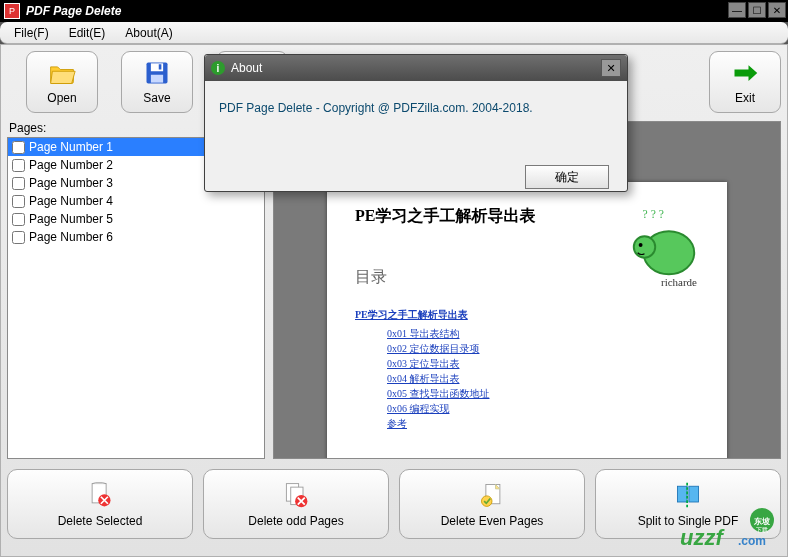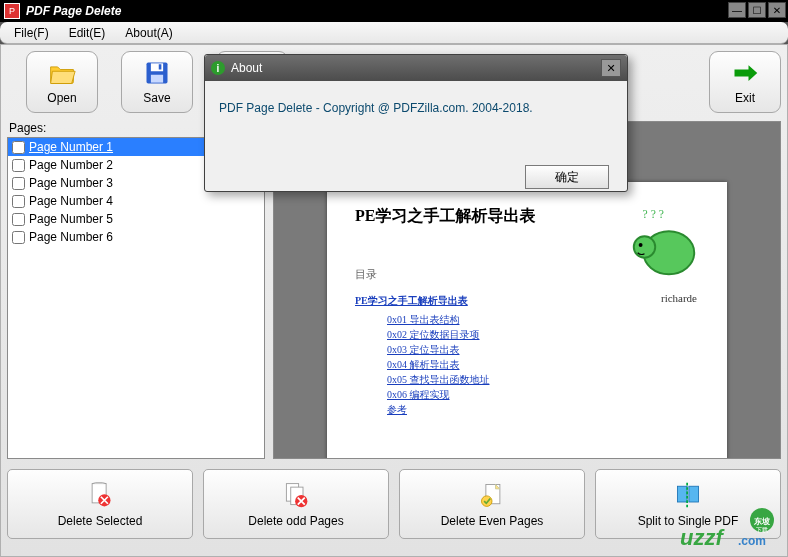--- a/index.html
+++ b/index.html
@@ -101,21 +101,20 @@
   }
   .pages-list .row {
     display: flex; align-items: center;
     height: 18px; padding-left: 4px;
     font-size: 12px;
   }
   .pages-list .row input { margin-right: 4px; }
   .pages-list .row.selected {
     background: #2a7fff;
     color: #fff;
-    text-decoration: underline;
   }
   .preview-panel {
     flex: 1;
     background: #7a7a7a;
     border: 1px solid #8a8a8a;
     display: flex;
     justify-content: center;
     align-items: flex-start;
     overflow: hidden;
     padding-top: 60px;
@@ -123,46 +122,46 @@
   .pdf-page {
     background: #fff;
     width: 400px;
     height: 320px;
     padding: 24px 28px;
     box-shadow: 0 0 4px rgba(0,0,0,0.5);
     position: relative;
     font-family: SimSun, serif;
   }
   .pdf-page h2 { font-size: 16px; font-weight: bold; margin-bottom: 40px; }
-  .pdf-page .author { position: absolute; right: 30px; top: 110px; font-size: 11px; color:#333;}
+  .pdf-page .author { position: absolute; right: 30px; top: 94px; font-size: 11px; color:#333;}
   .pdf-page .turtle {
     position: absolute; right: 24px; top: 22px;
     width: 78px; height: 78px;
   }
-  .pdf-page .toc-label { font-size: 11px; color: #666; margin-bottom: 12px;}
+  .pdf-page .toc-label { font-size: 16px; color: #666; margin-bottom: 20px;}
   .pdf-page .toc-title { font-size: 10px; font-weight: bold; color: #1a3fbd; text-decoration: underline; margin-bottom: 4px;}
   .pdf-page .toc-item {
     font-size: 10px;
     color: #1a3fbd;
     text-decoration: underline;
     margin-left: 32px;
     line-height: 1.5;
   }
   
   .bottom-row {
     display: flex;
     gap: 10px;
     margin-top: 10px;
     height: 70px;
   }
   .bottom-btn {
     flex: 1;
     background: linear-gradient(#fefefe,#e6e6e6);
     border: 1px solid #a8a8a8;
-    border-radius: 5px;
+    border-radius: 10px;
     display: flex; flex-direction: column;
     align-items: center; justify-content: center;
     gap: 5px;
     cursor: pointer;
     font-size: 12px;
   }
   .bottom-btn svg { width: 28px; height: 28px; }
   
   .about-overlay {
     position: absolute;

